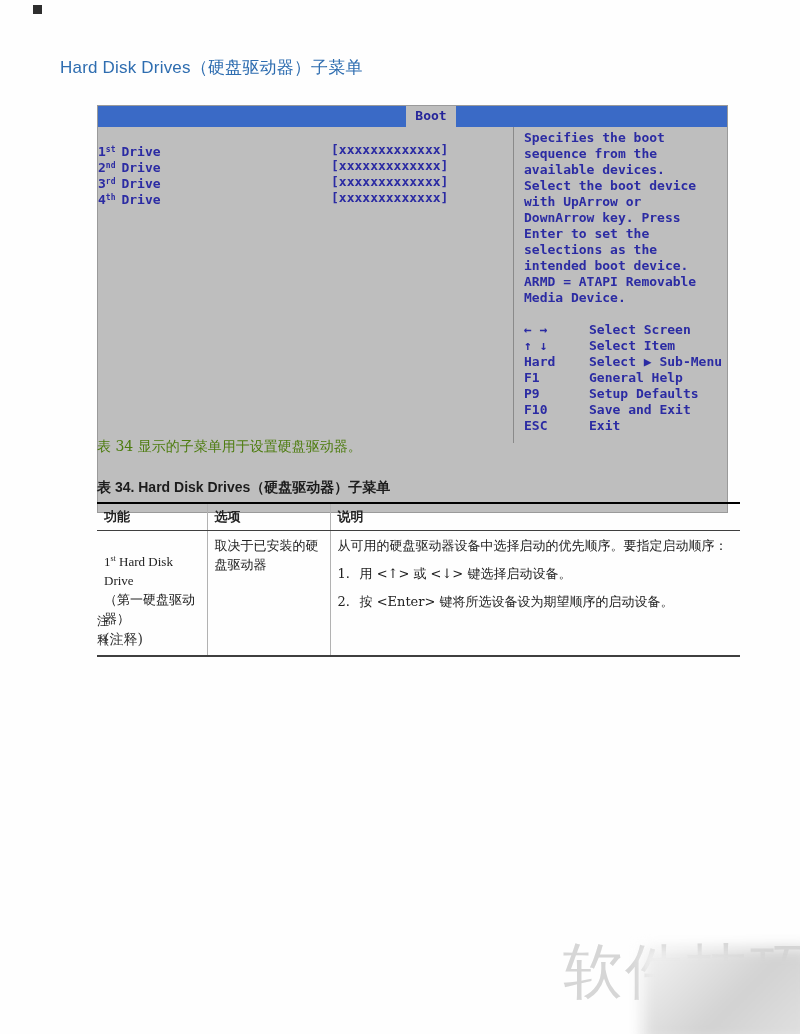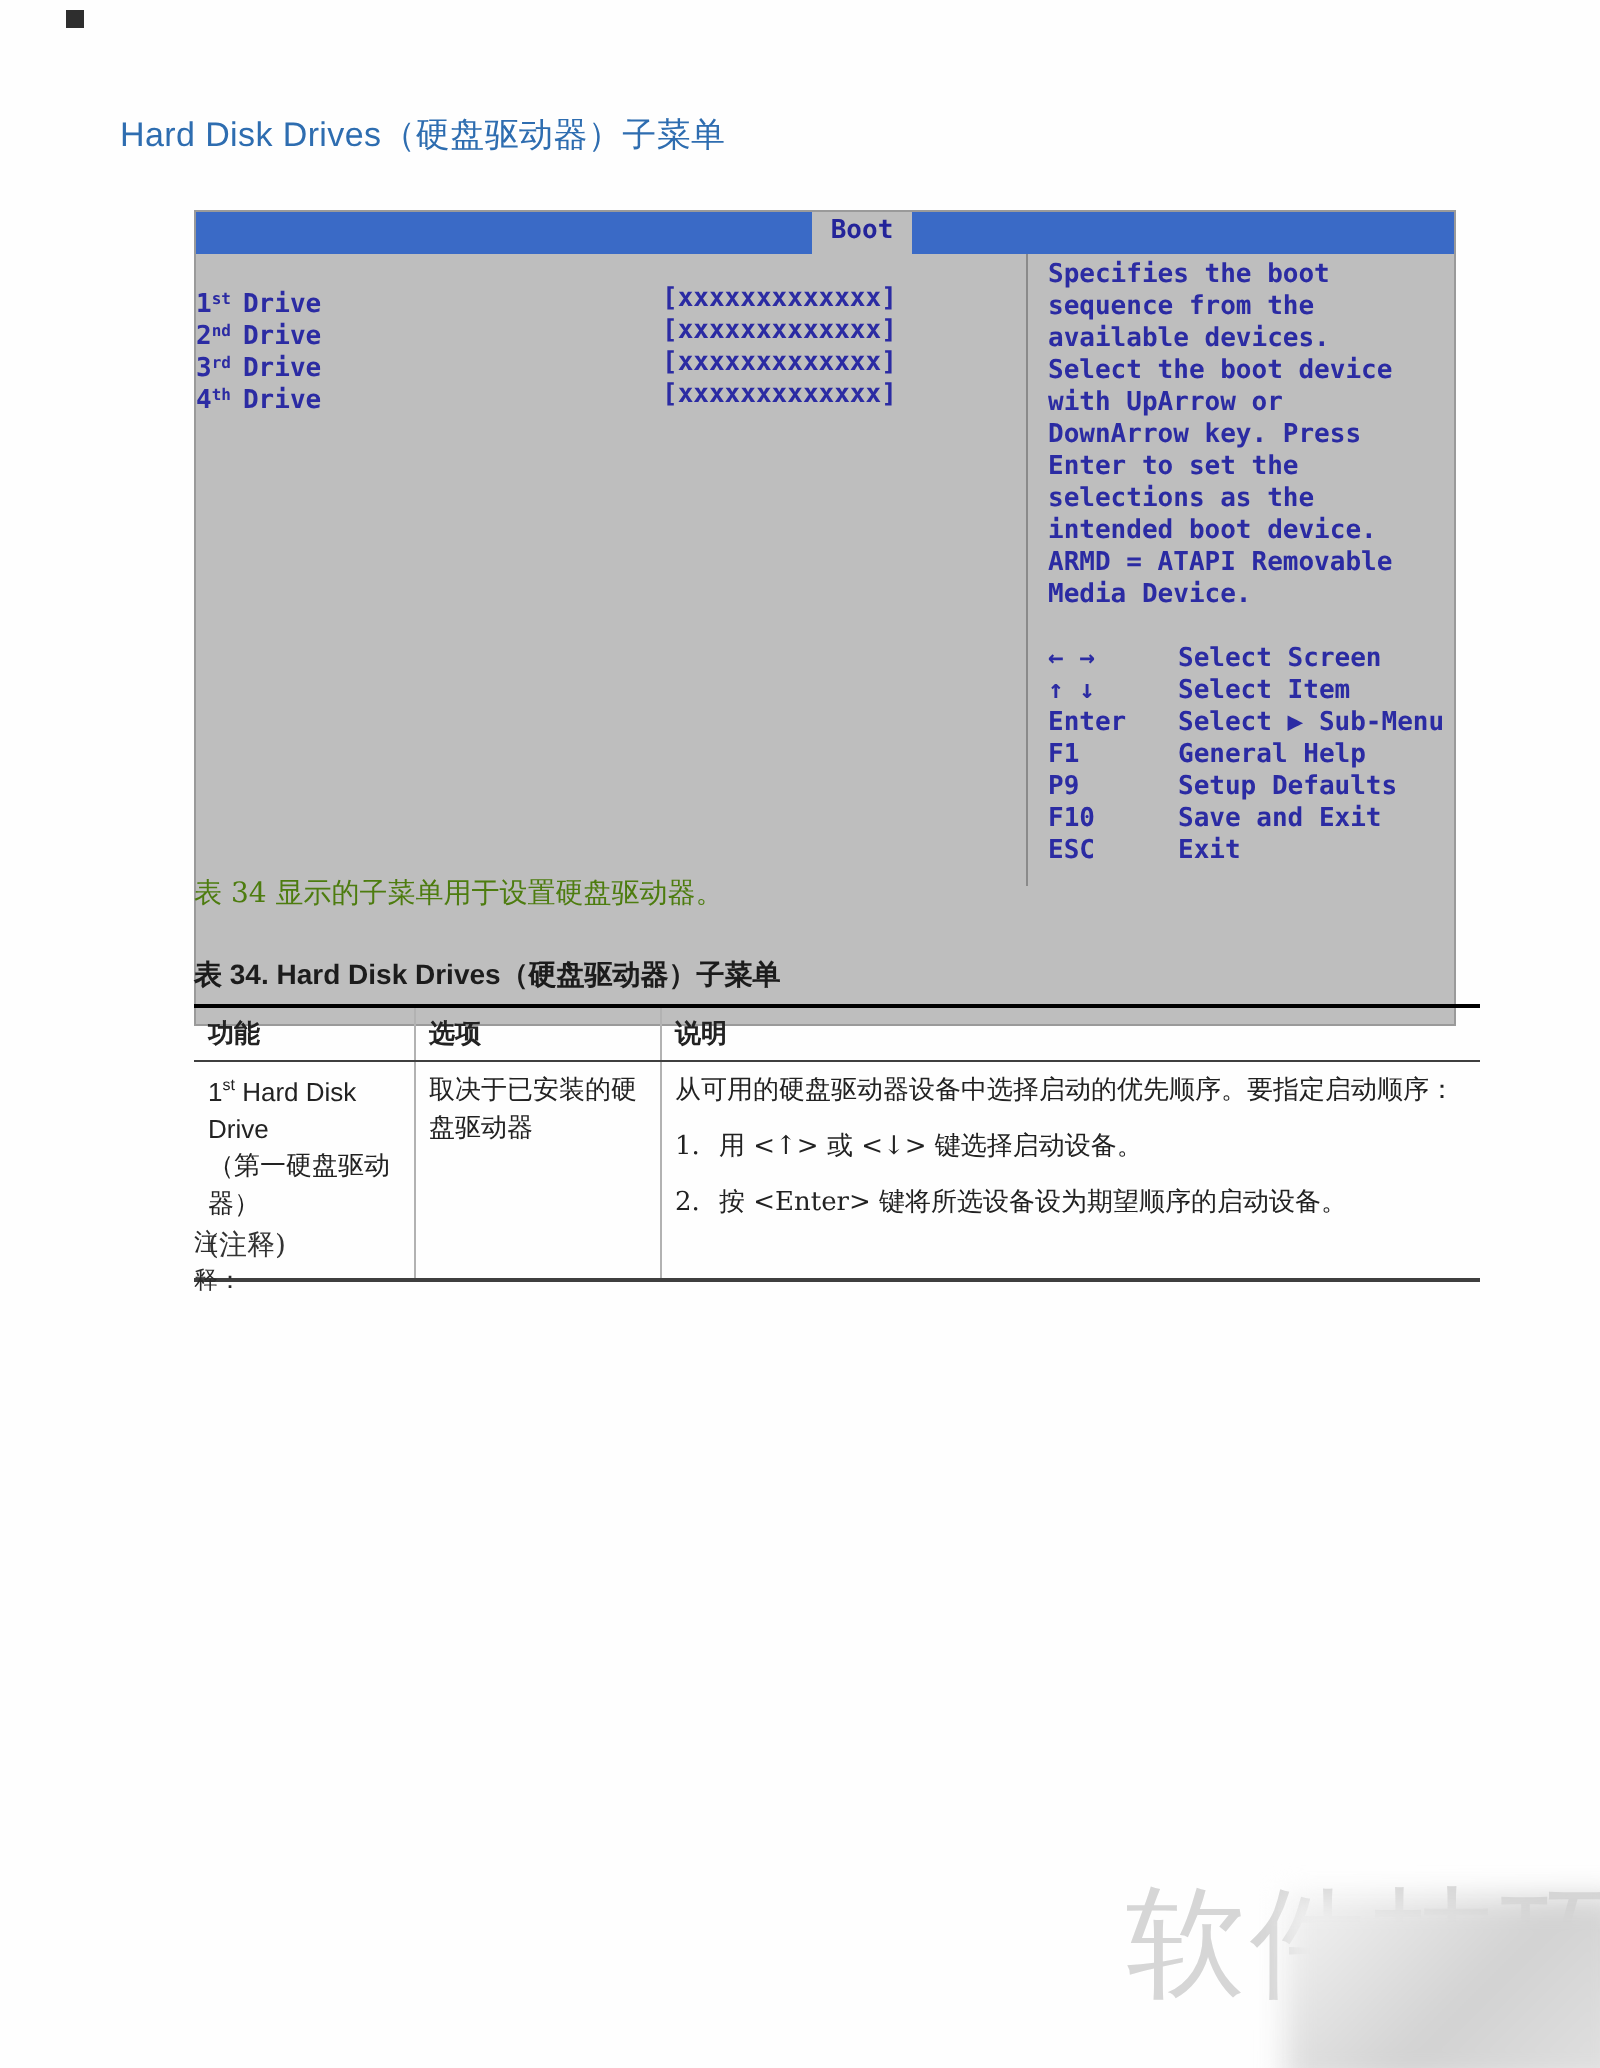--- a/index.html
+++ b/index.html
@@ -58,21 +58,21 @@
     text-align:left; font-size:13px; font-weight:bold; padding:4px 6px 4px 7px;
     border-top:2px solid #000000; border-bottom:1px solid #3f3f3f;
     font-family:"Liberation Sans", sans-serif;
   }
   .dtable td {
     vertical-align:top; padding:6px 6px 6px 7px; border-bottom:2px solid #3f3f3f;
     font-family:"DejaVu Serif", serif; line-height:1.45;
   }
   .dtable .c2, .dtable .c3 { border-left:1px solid #b2b2b2; }
   .col-feature { width:110px; } .col-option { width:123px; }
-  .feat-l1 { font-family:Liberation Sans, sans-serif; }
+  .feat-l1 { font-family:Liberation Serif, serif;margin-top:16px; }
   .feat-l1 sup { font-size:8px; }
   .feat-l3 { font-size:14px; color:#333; }
   .desc-item { display:flex; margin-top:9px; }
   .desc-item .n { width:22px; flex:none; }
   .note { position:absolute; left:97px; top:612px; width:643px; display:flex;
     font-family:"DejaVu Serif", serif; font-size:12px; color:#2a2a2a; line-height:1.55; }
   .note .nlabel { width:34px; flex:none; }
   .note .ntext { white-space:pre-line; }
 
   
@@ -136,21 +136,21 @@
       <div class="bios-keys">
         <div class="key-row">
             <span class="k">← →</span>
             <span>Select Screen</span>
           </div>
         <div class="key-row">
             <span class="k">↑ ↓</span>
             <span>Select Item</span>
           </div>
         <div class="key-row">
-            <span class="k">Enter</span>
+            <span class="k">Hard</span>
             <span>Select ▶ Sub-Menu</span>
           </div>
         <div class="key-row">
             <span class="k">F1</span>
             <span>General Help</span>
           </div>
         <div class="key-row">
             <span class="k">P9</span>
             <span>Setup Defaults</span>
           </div>

